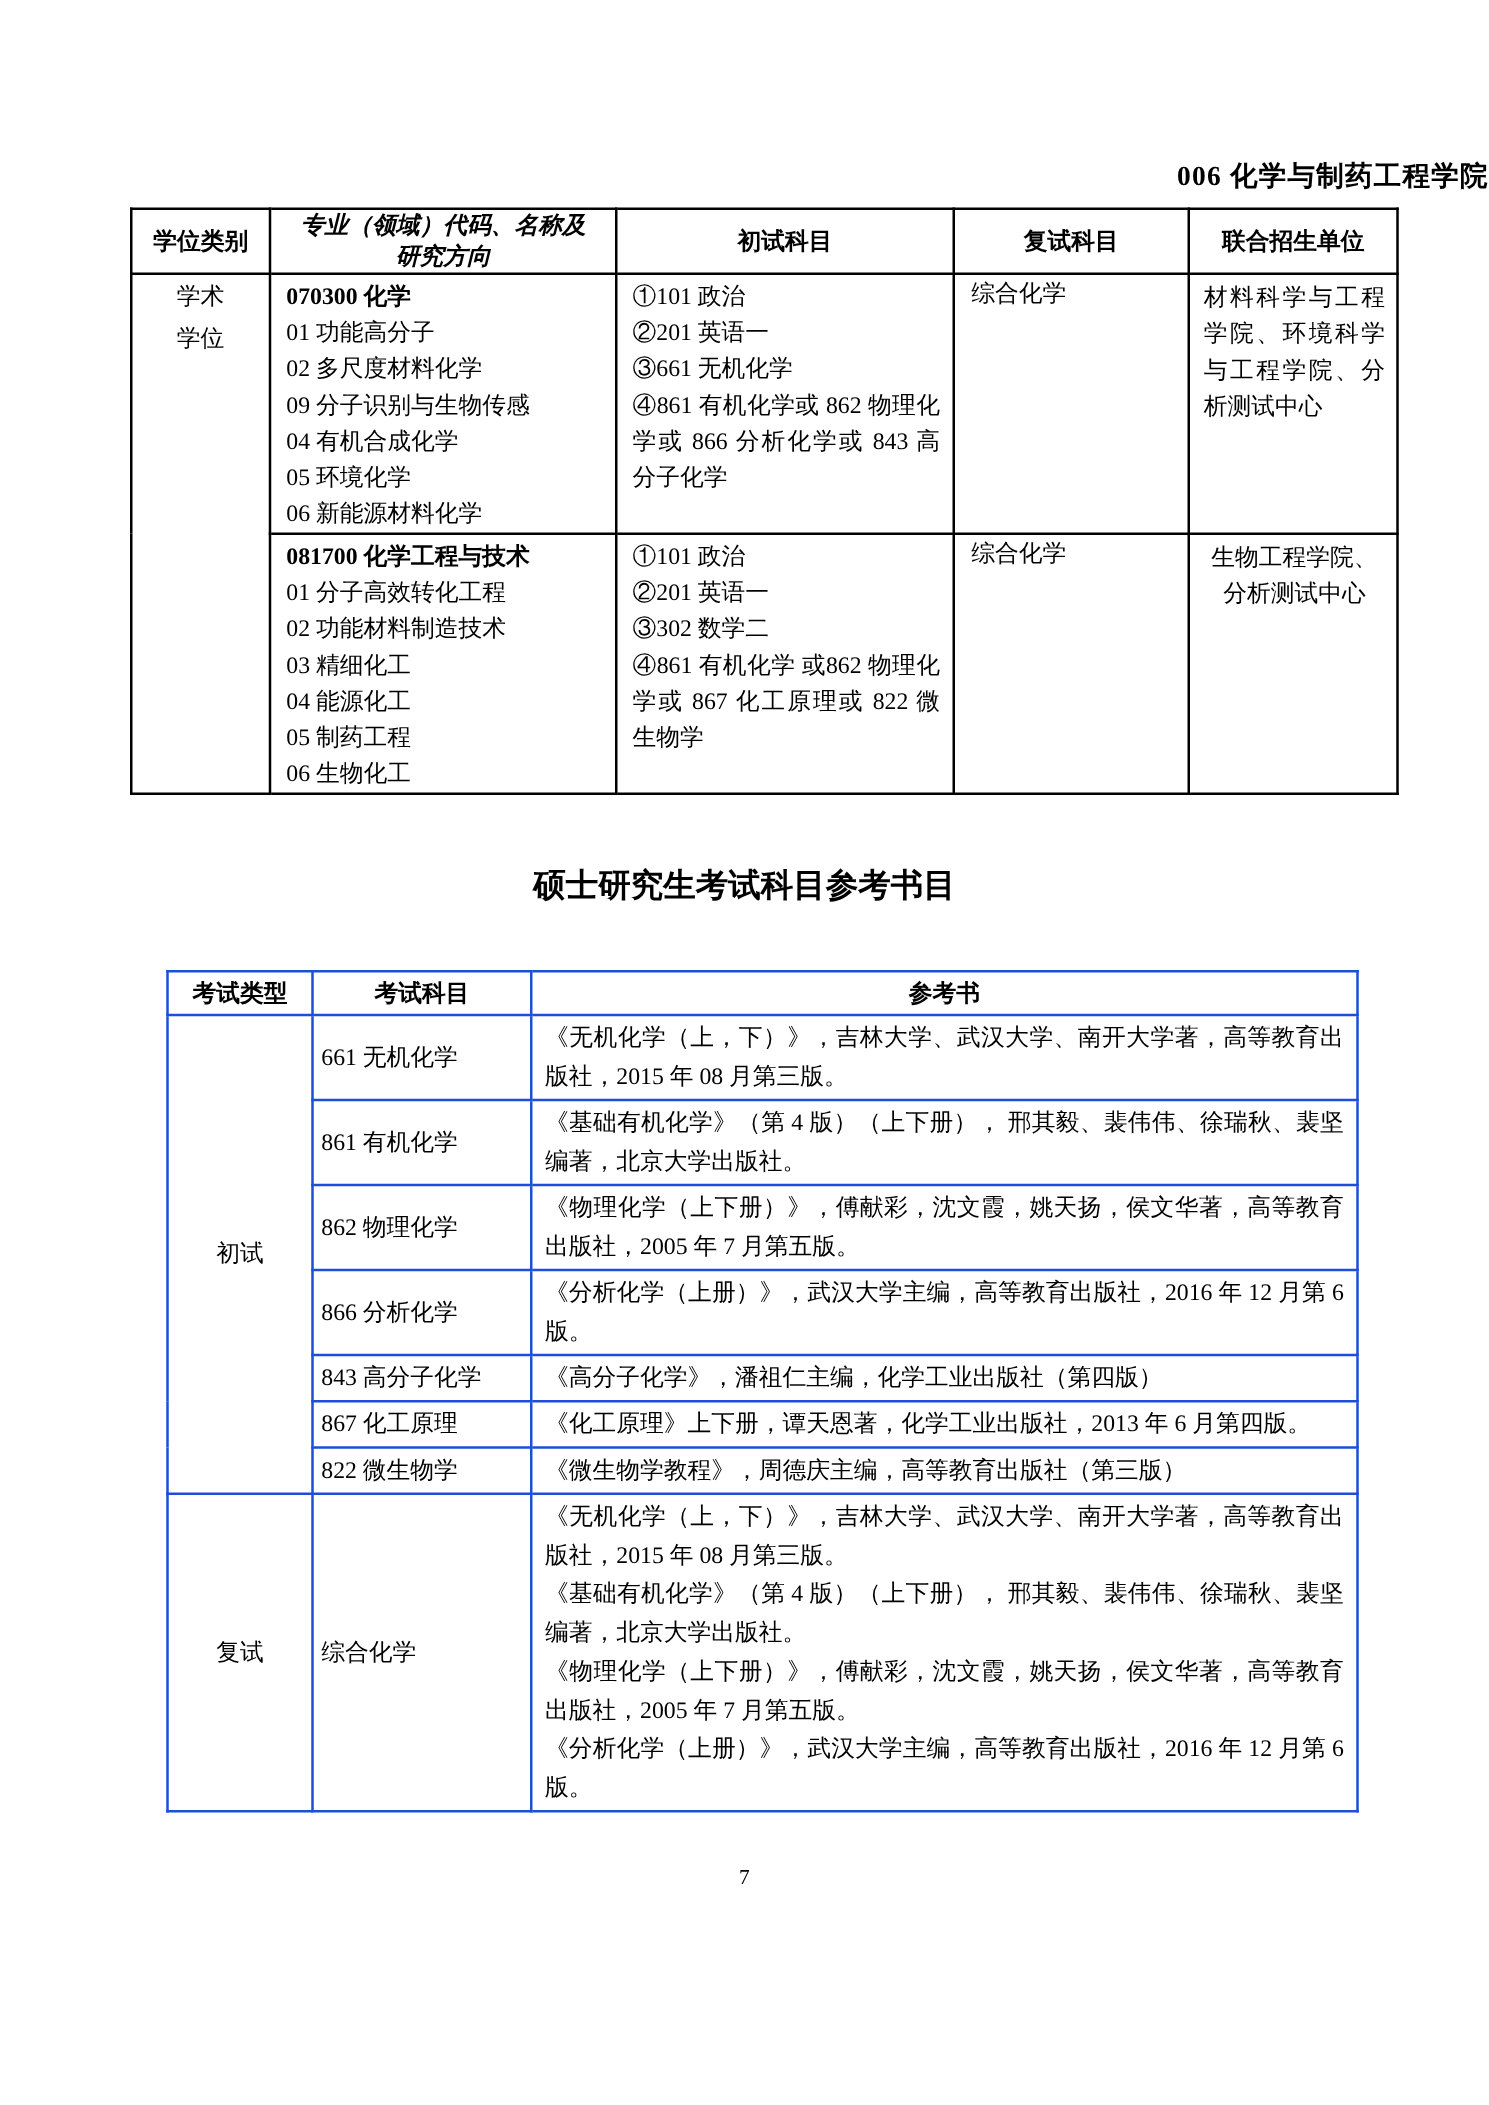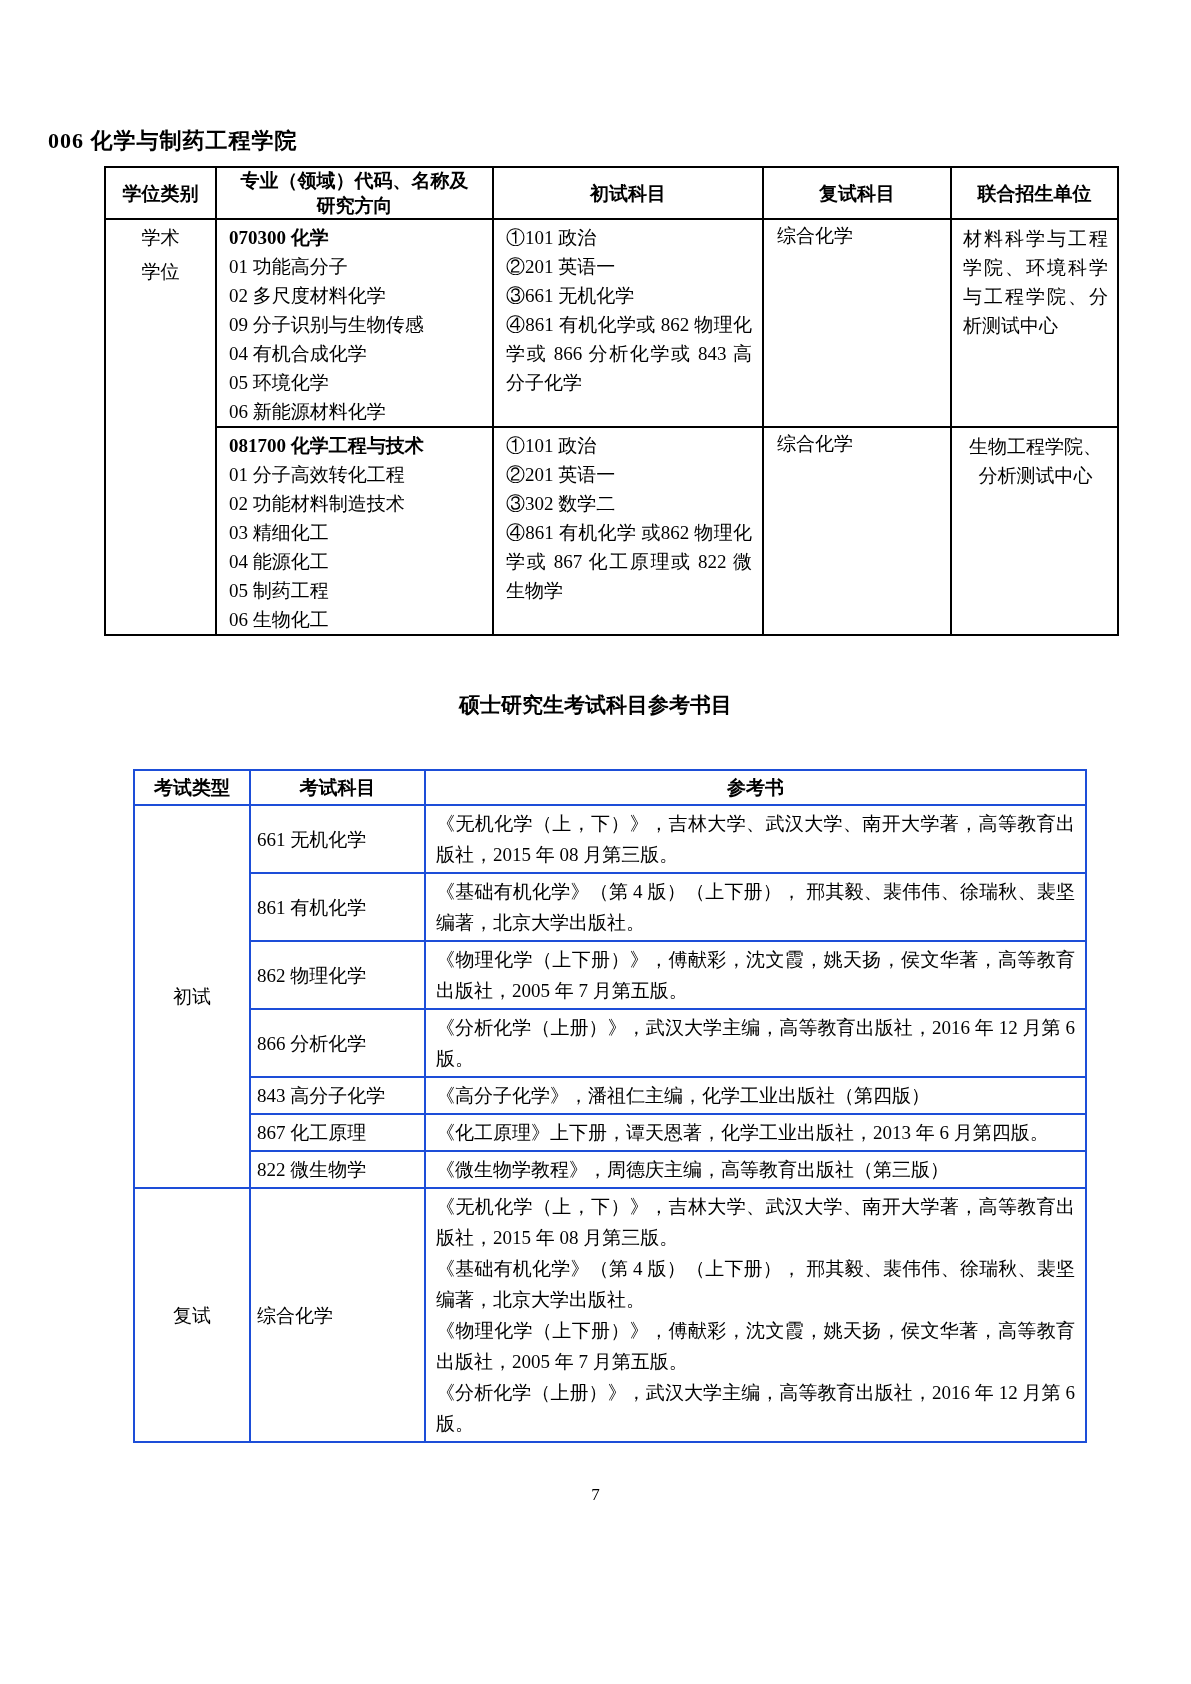--- a/index.html
+++ b/index.html
@@ -4,55 +4,55 @@
 <style>
   html,body { margin:0; padding:0; background:#ffffff; }
   body {
     width:1191px; height:1684px;
     color:#000;
     font-family:"Liberation Serif","DejaVu Serif",serif;
     -webkit-font-smoothing:antialiased;
   }
   .doc-title {
     padding-top:126px;
-    text-align:left;
+    text-align:right;
     font-size:22px;
     font-weight:700;
     letter-spacing:1px;
     padding-left:48px;
   }
   .contact-line {
     margin:36px 0 0 97px;
     font-size:20px;
   }
   table { border-collapse:collapse; table-layout:fixed; }
   td, th { box-sizing:border-box; }
 
   
   .t1 { margin:10px 0 0 104px; width:1013px; }
   .t1 th, .t1 td { border:2px solid #000; font-size:19px; }
   .t1 th { font-weight:700; height:51px; text-align:center; line-height:25px; padding:0 4px; vertical-align:middle; }
   .t1 td { vertical-align:top; line-height:29px; }
   .t1 tr.data-row { height:204px; }
-  .program-header-inner { max-width:232px; margin:0 auto; }
+  .program-header-inner { max-width:232px; margin:0 auto;font-style:italic; }
   .cell-lines { padding:3px 6px 0 12px; }
   .bold-line { font-weight:700; }
   .subject-line { text-align:justify; padding-right:4px; }
   .degree-cell { vertical-align:middle; text-align:center; }
   .degree-inner { width:2.2em; margin:0 auto; line-height:34px; }
   .retest-cell { vertical-align:middle; padding-left:13px; }
   .joint-cell { padding:4px 9px 0 11px; }
   .joint-left { text-align:justify; }
   .joint-center { text-align:center; }
 
   
   .section-title {
     margin-top:55px;
     text-align:center;
-    font-size:21px;
+    font-size:26px;
     font-weight:700;
   }
   .t2 { margin:50px 0 0 133px; width:952px; }
   .t2 th, .t2 td { border:2px solid #1d4ed8; font-size:19px; }
   .t2 th { font-weight:700; height:35px; text-align:center; vertical-align:middle; padding:0; }
   .t2 td { line-height:31px; }
   .type-cell { text-align:center; vertical-align:middle; }
   .subject-cell { vertical-align:middle; padding-left:6px; }
   .ref-cell { padding:2px 10px; text-align:justify; vertical-align:middle; }
 

